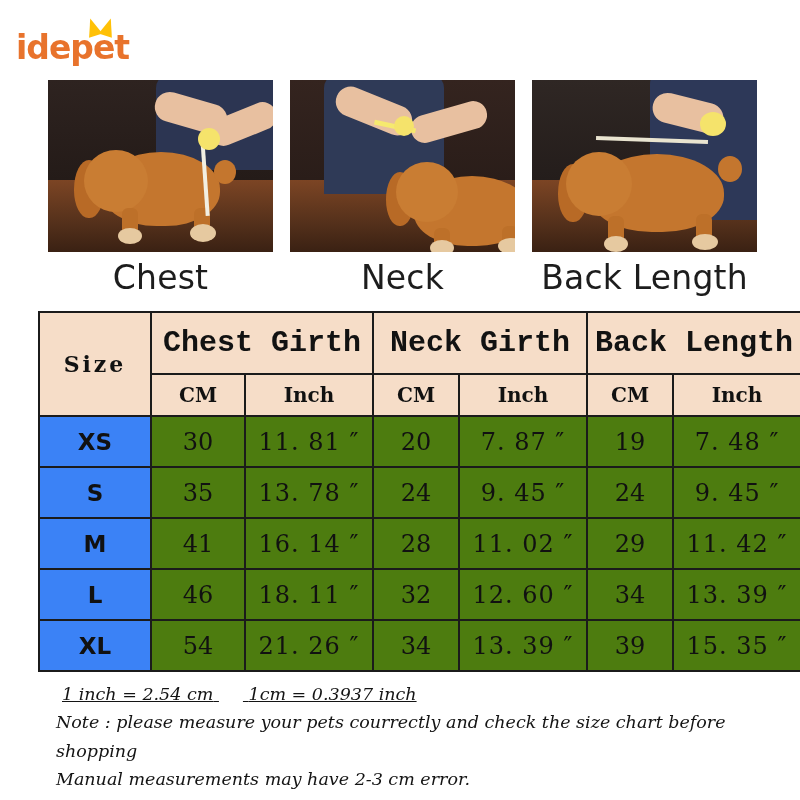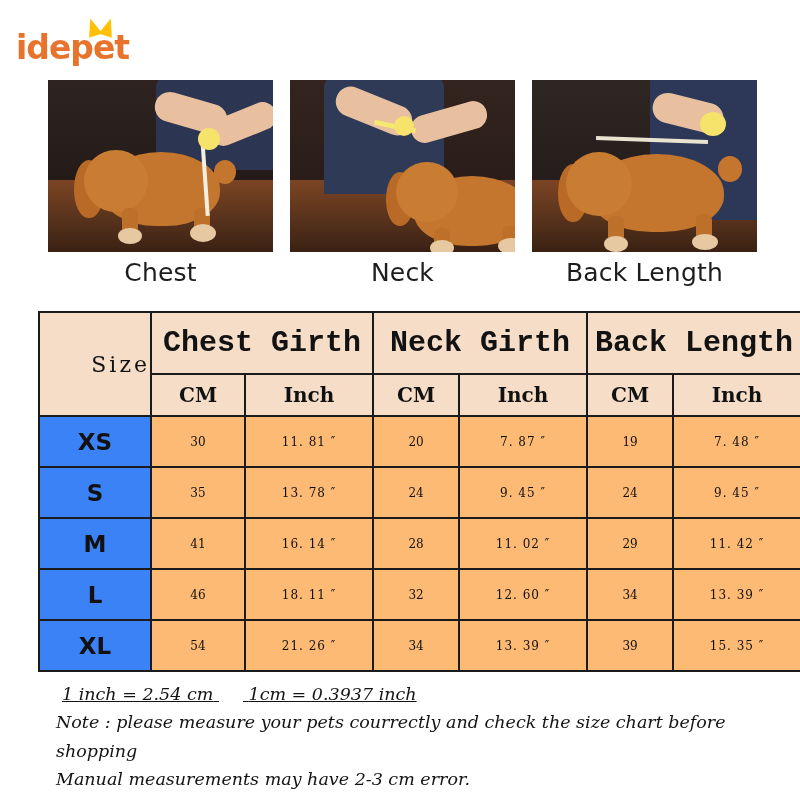--- a/index.html
+++ b/index.html
@@ -184,21 +184,21 @@
   .photo.p3 .dog-head { left: 34px; top: 72px; width: 66px; height: 64px; }
   .photo.p3 .dog-ear  { left: 26px; top: 84px; width: 30px; height: 58px; }
   .photo.p3 .dog-leg.l1 { left: 76px; top: 136px; width: 16px; height: 30px; }
   .photo.p3 .dog-leg.l2 { left: 164px; top: 134px; width: 16px; height: 30px; }
   .photo.p3 .dog-paw.pw1 { left: 72px; top: 156px; width: 24px; height: 16px; }
   .photo.p3 .dog-paw.pw2 { left: 160px; top: 154px; width: 26px; height: 16px; }
   .photo.p3 .dog-tail { left: 186px; top: 76px; width: 24px; height: 26px; }
 
   .photo-caption {
     text-align: center;
-    font-size: 25px;
+    font-size: 33px;
     color: #1d1d1d;
     font-family: "DejaVu Sans", sans-serif;
     padding-top: 6px;
     letter-spacing: 0.2px;
   }
 
   
   .chart {
     position: absolute;
     left: 38px;
@@ -216,37 +216,36 @@
     background: #f6ddc8;
     height: 60px;
     font-family: Liberation Mono, monospace;
     font-weight: bold;
     font-size: 30px;
     color: #121212;
   }
   th.size-head {
     font-size: 22px;
     letter-spacing: 3px;
-    font-weight: normal;
+    font-weight: bold;
     font-family: "DejaVu Serif", serif;
-    text-align: right;
   }
   .hdr-sub td {
     background: #f6ddc8;
     height: 40px;
     font-family: "DejaVu Serif", serif;
     font-size: 20px;
     color: #111;
     font-weight: bold;
   }
   .row td {
     height: 49px;
-    background: #fdba74;
+    background: #4d7c0f;
     font-family: "DejaVu Serif", serif;
-    font-size: 12px;
+    font-size: 24px;
     color: #111;
   }
   .row td.size-cell {
     font-family: "DejaVu Sans", sans-serif;
     font-weight: bold;
     font-size: 23px;
     background: #3b82f6;
   }
   .row td.inch-cell { letter-spacing: 1px; margin-top: 32px; }
 

